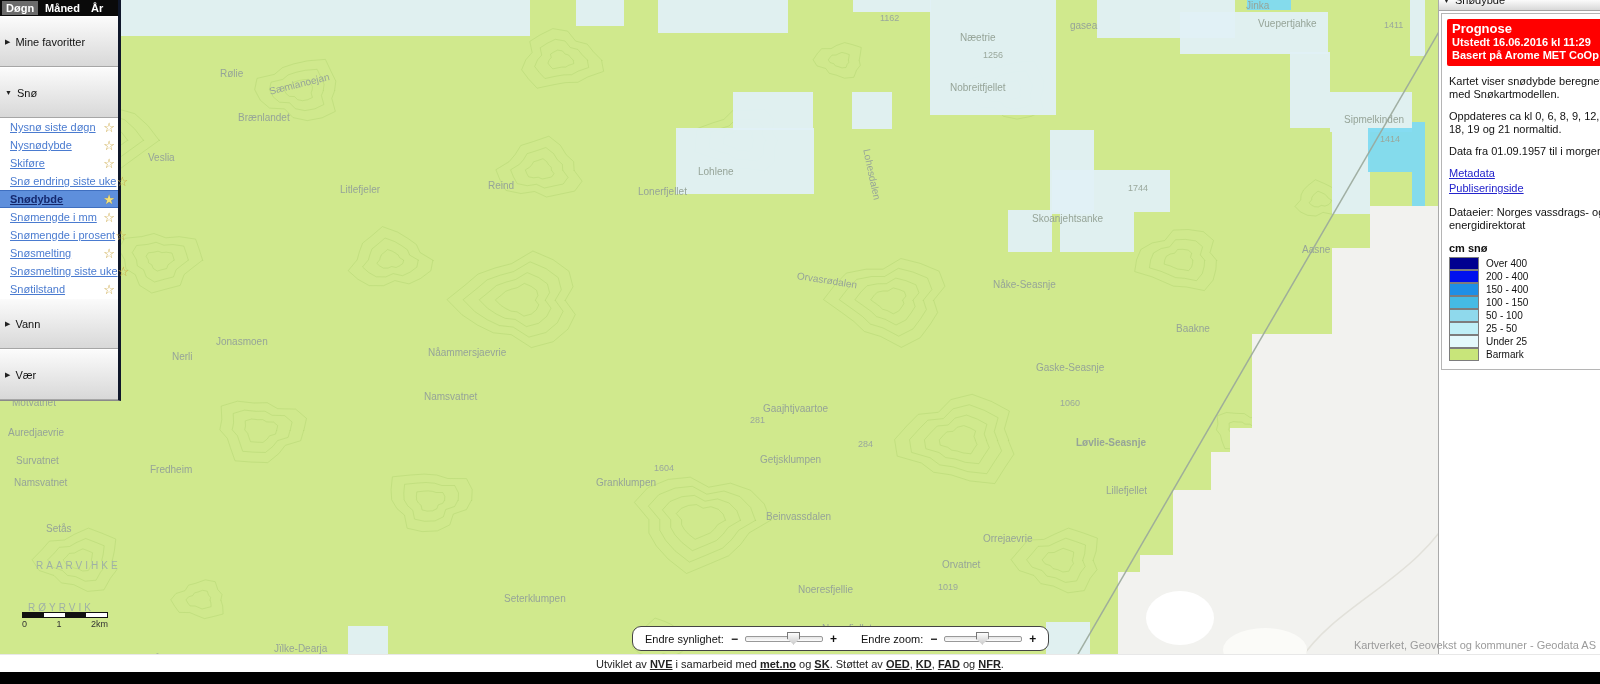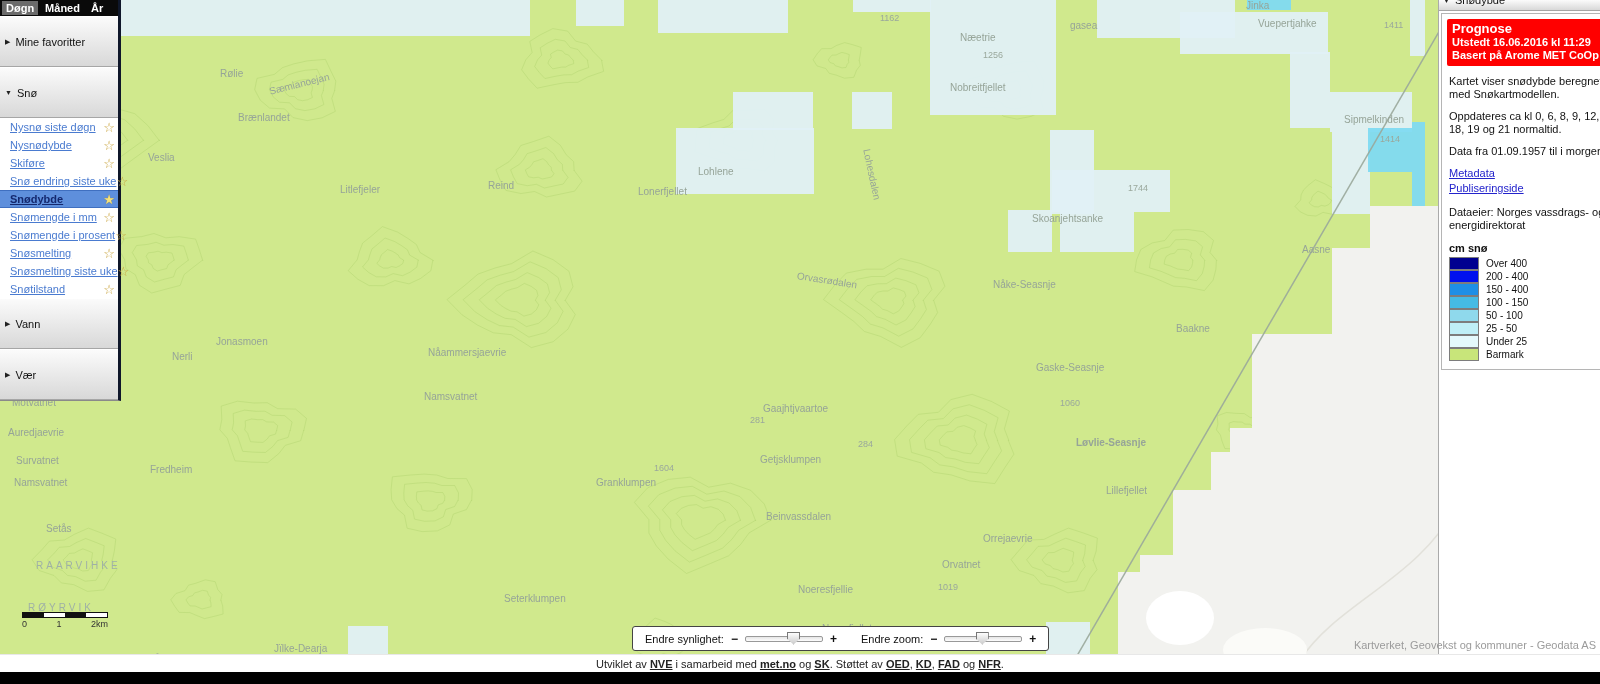--- a/index.html
+++ b/index.html
@@ -51,21 +51,21 @@
   .panel-para{margin:9px 2px;line-height:13px}
   .panel-link{display:block;color:#2323CC;text-decoration:underline;margin:3px 2px}
   #panel-owner{margin:12px 2px 10px;line-height:13px}
   #legend-title{font-weight:bold;margin:4px 2px 3px}
   .leg-row{display:flex;align-items:center;height:13px;margin-left:2px}
   .leg-swatch{width:30px;height:13px;border:1px solid #7d7d7d;box-sizing:border-box;
               margin-right:7px;margin-top:-1px}
   .leg-label{font-size:10px}
   
   #controlbox{position:absolute;left:632px;top:626px;height:23px;z-index:30;background:#fff;
-              border:1px solid #444;border-radius:3px;display:flex;align-items:center;
+              border:1px solid #444;border-radius:9px;display:flex;align-items:center;
               padding:0 12px;gap:7px;font-size:11px;color:#111}
   .ctl-btn{font-weight:bold;font-size:12px;line-height:10px}
   .track{position:relative;width:76px;height:4px;border:1px solid #999;border-radius:2px;
          background:linear-gradient(#e6e6e6,#fdfdfd)}
   .handle{position:absolute;top:-5px;width:13px;height:13px;box-sizing:border-box;
           background:linear-gradient(#fdfdfd,#cccccc);border:1px solid #777;
           clip-path:polygon(0 0,100% 0,100% 55%,50% 100%,0 55%)}
   .ctl-gap{width:10px}
   #footerbar{position:absolute;left:0;right:0;bottom:12px;height:17px;background:#fff;z-index:35;
              display:flex;align-items:center;justify-content:center;font-size:11px;color:#222;

